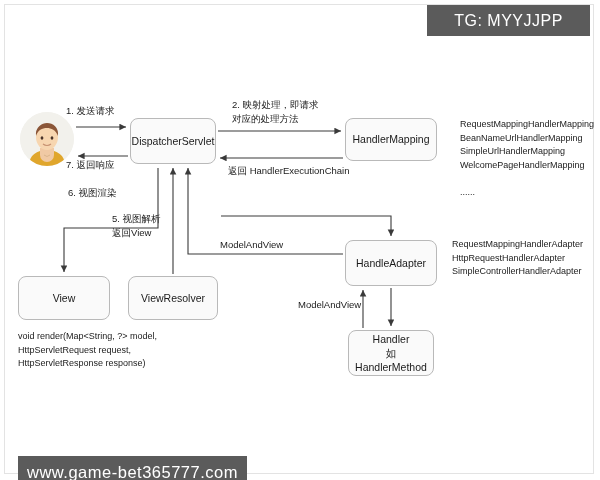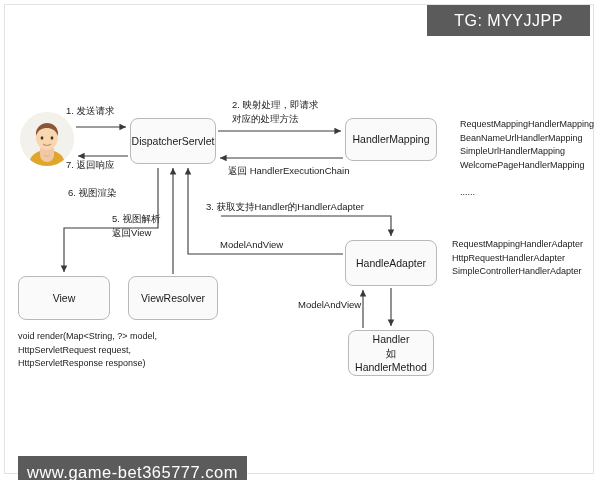--- a/index.html
+++ b/index.html
@@ -191,21 +191,20 @@
   <div class="node" id="node-view">
     <span>View</span>
   </div>
 
   <div class="lbl" id="lbl-1">1. 发送请求</div>
   <div class="lbl" id="lbl-7">7. 返回响应</div>
   <div class="lbl" id="lbl-6">6. 视图渲染</div>
   <div class="lbl" id="lbl-2">2. 映射处理，即请求
 对应的处理方法</div>
   <div class="lbl" id="lbl-ret-chain">返回 HandlerExecutionChain</div>
-  <div class="lbl" id="lbl-3">3. 获取支持Handler的HandlerAdapter</div>
   <div class="lbl" id="lbl-5">5. 视图解析
 返回View</div>
   <div class="lbl" id="lbl-mav-left">ModelAndView</div>
   <div class="lbl" id="lbl-mav-mid">ModelAndView</div>
 
   <div class="mono-list" id="list-mapping">RequestMappingHandlerMapping
 BeanNameUrlHandlerMapping
 SimpleUrlHandlerMapping
 WelcomePageHandlerMapping
 

